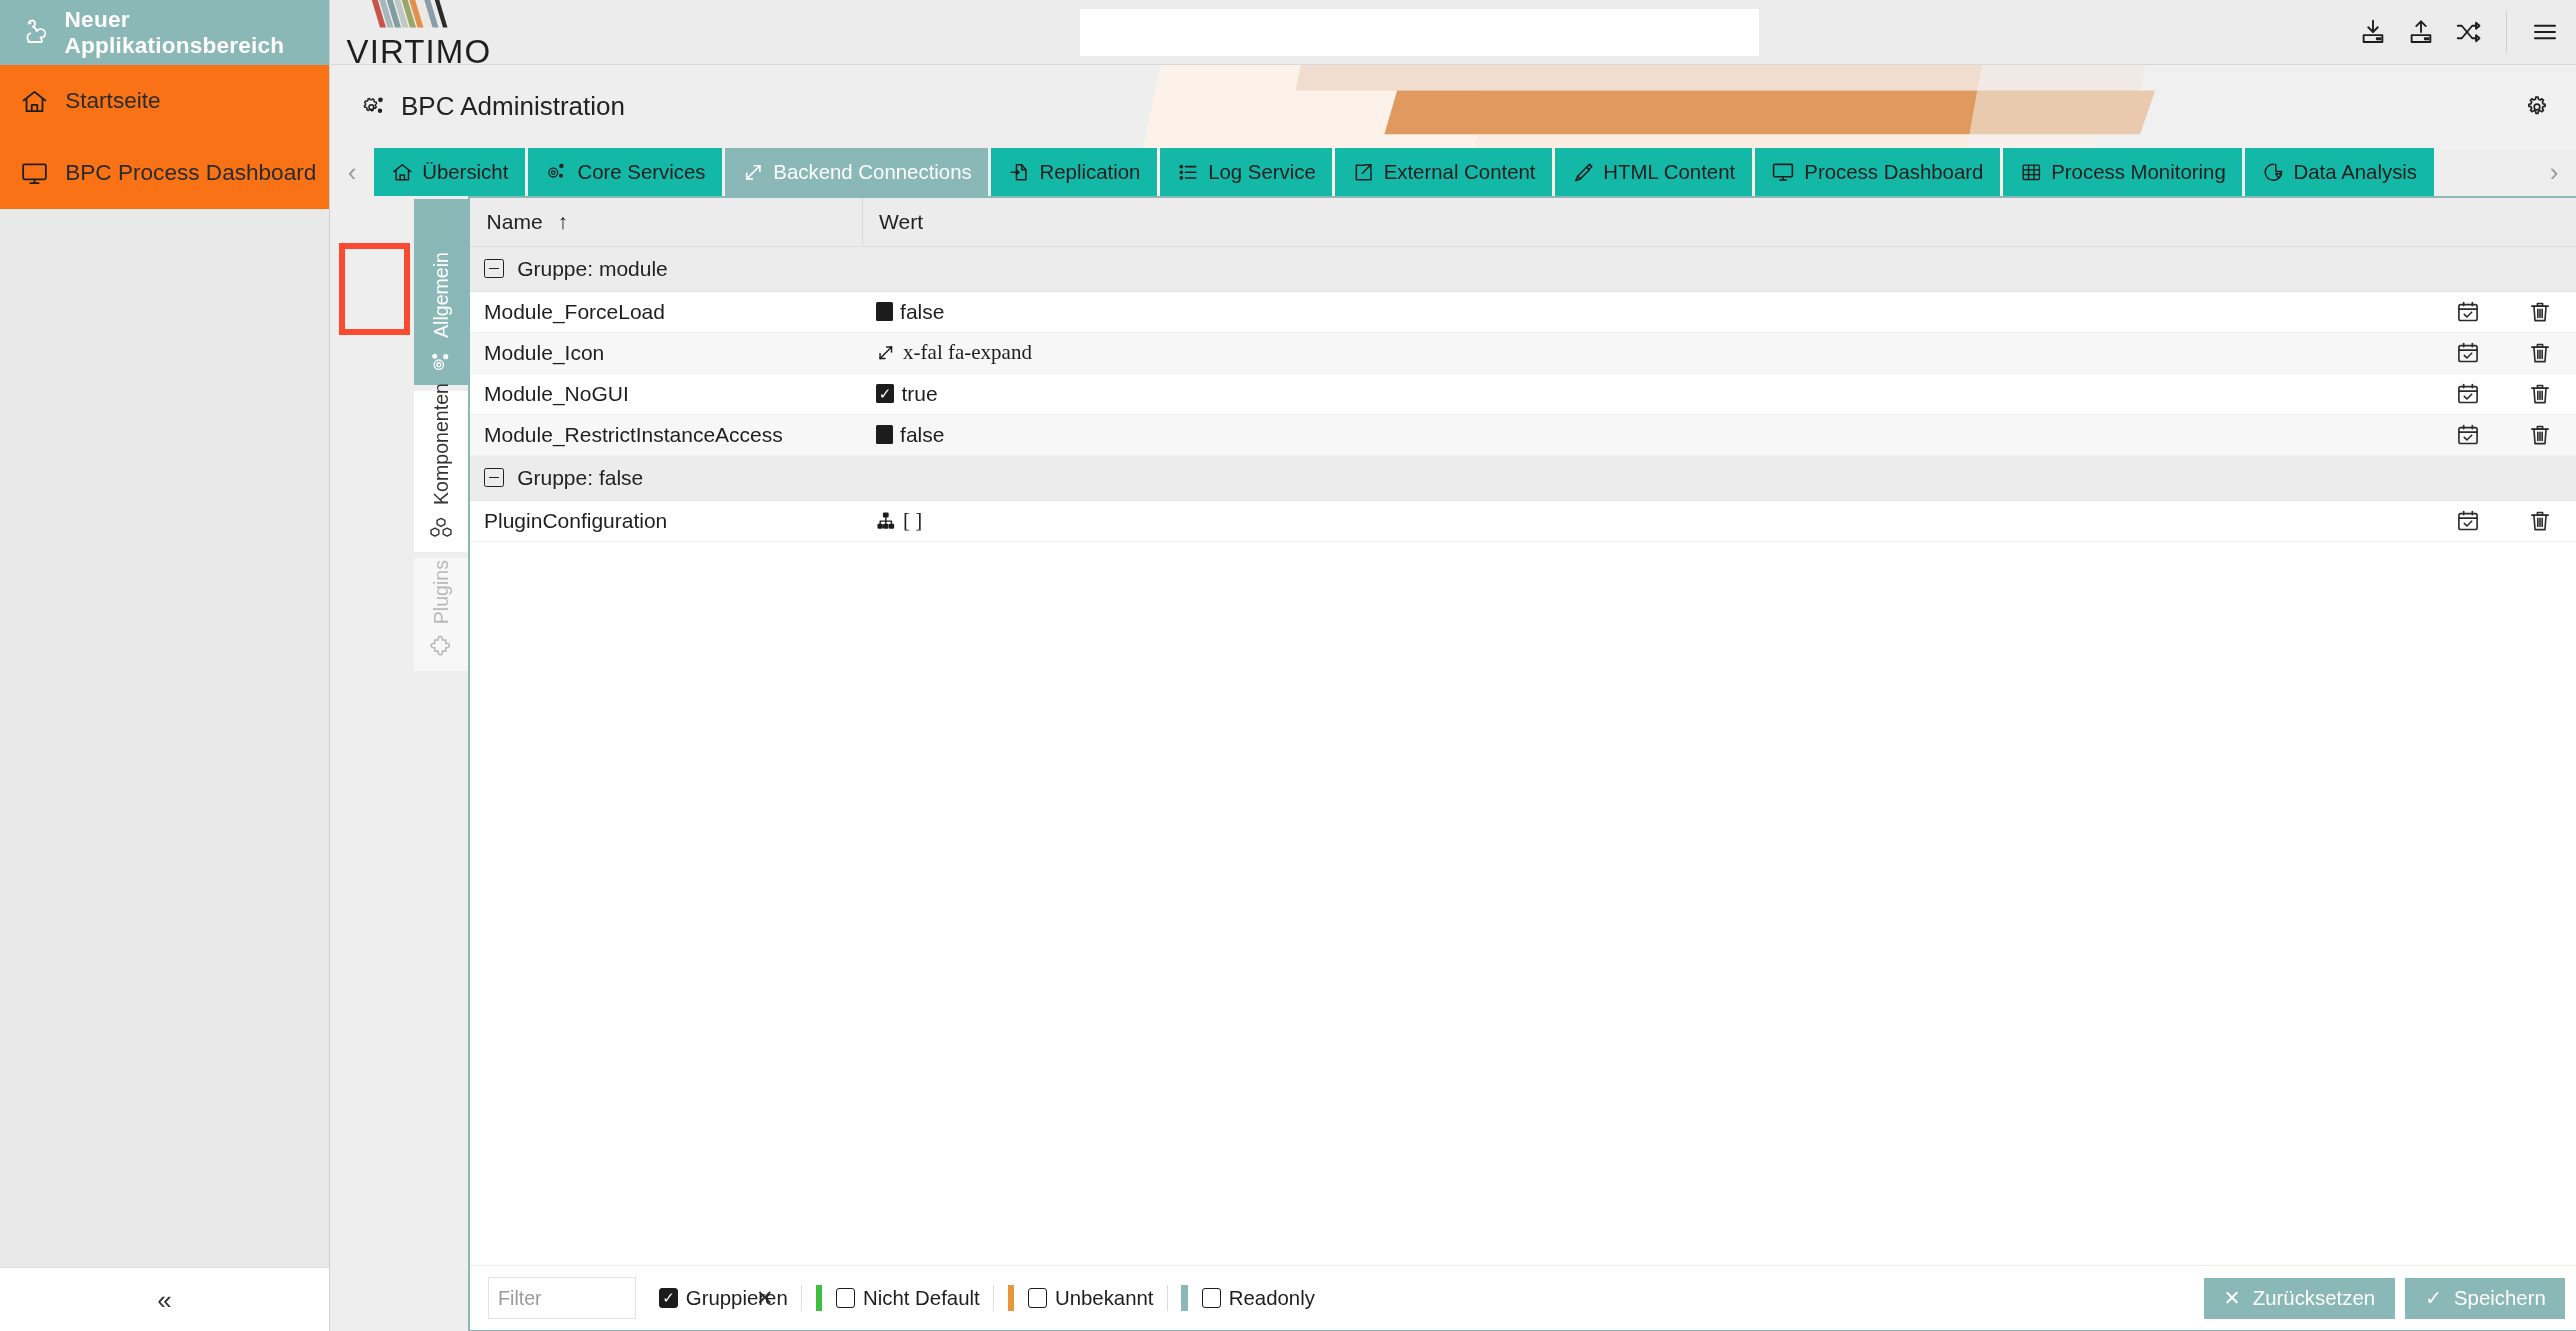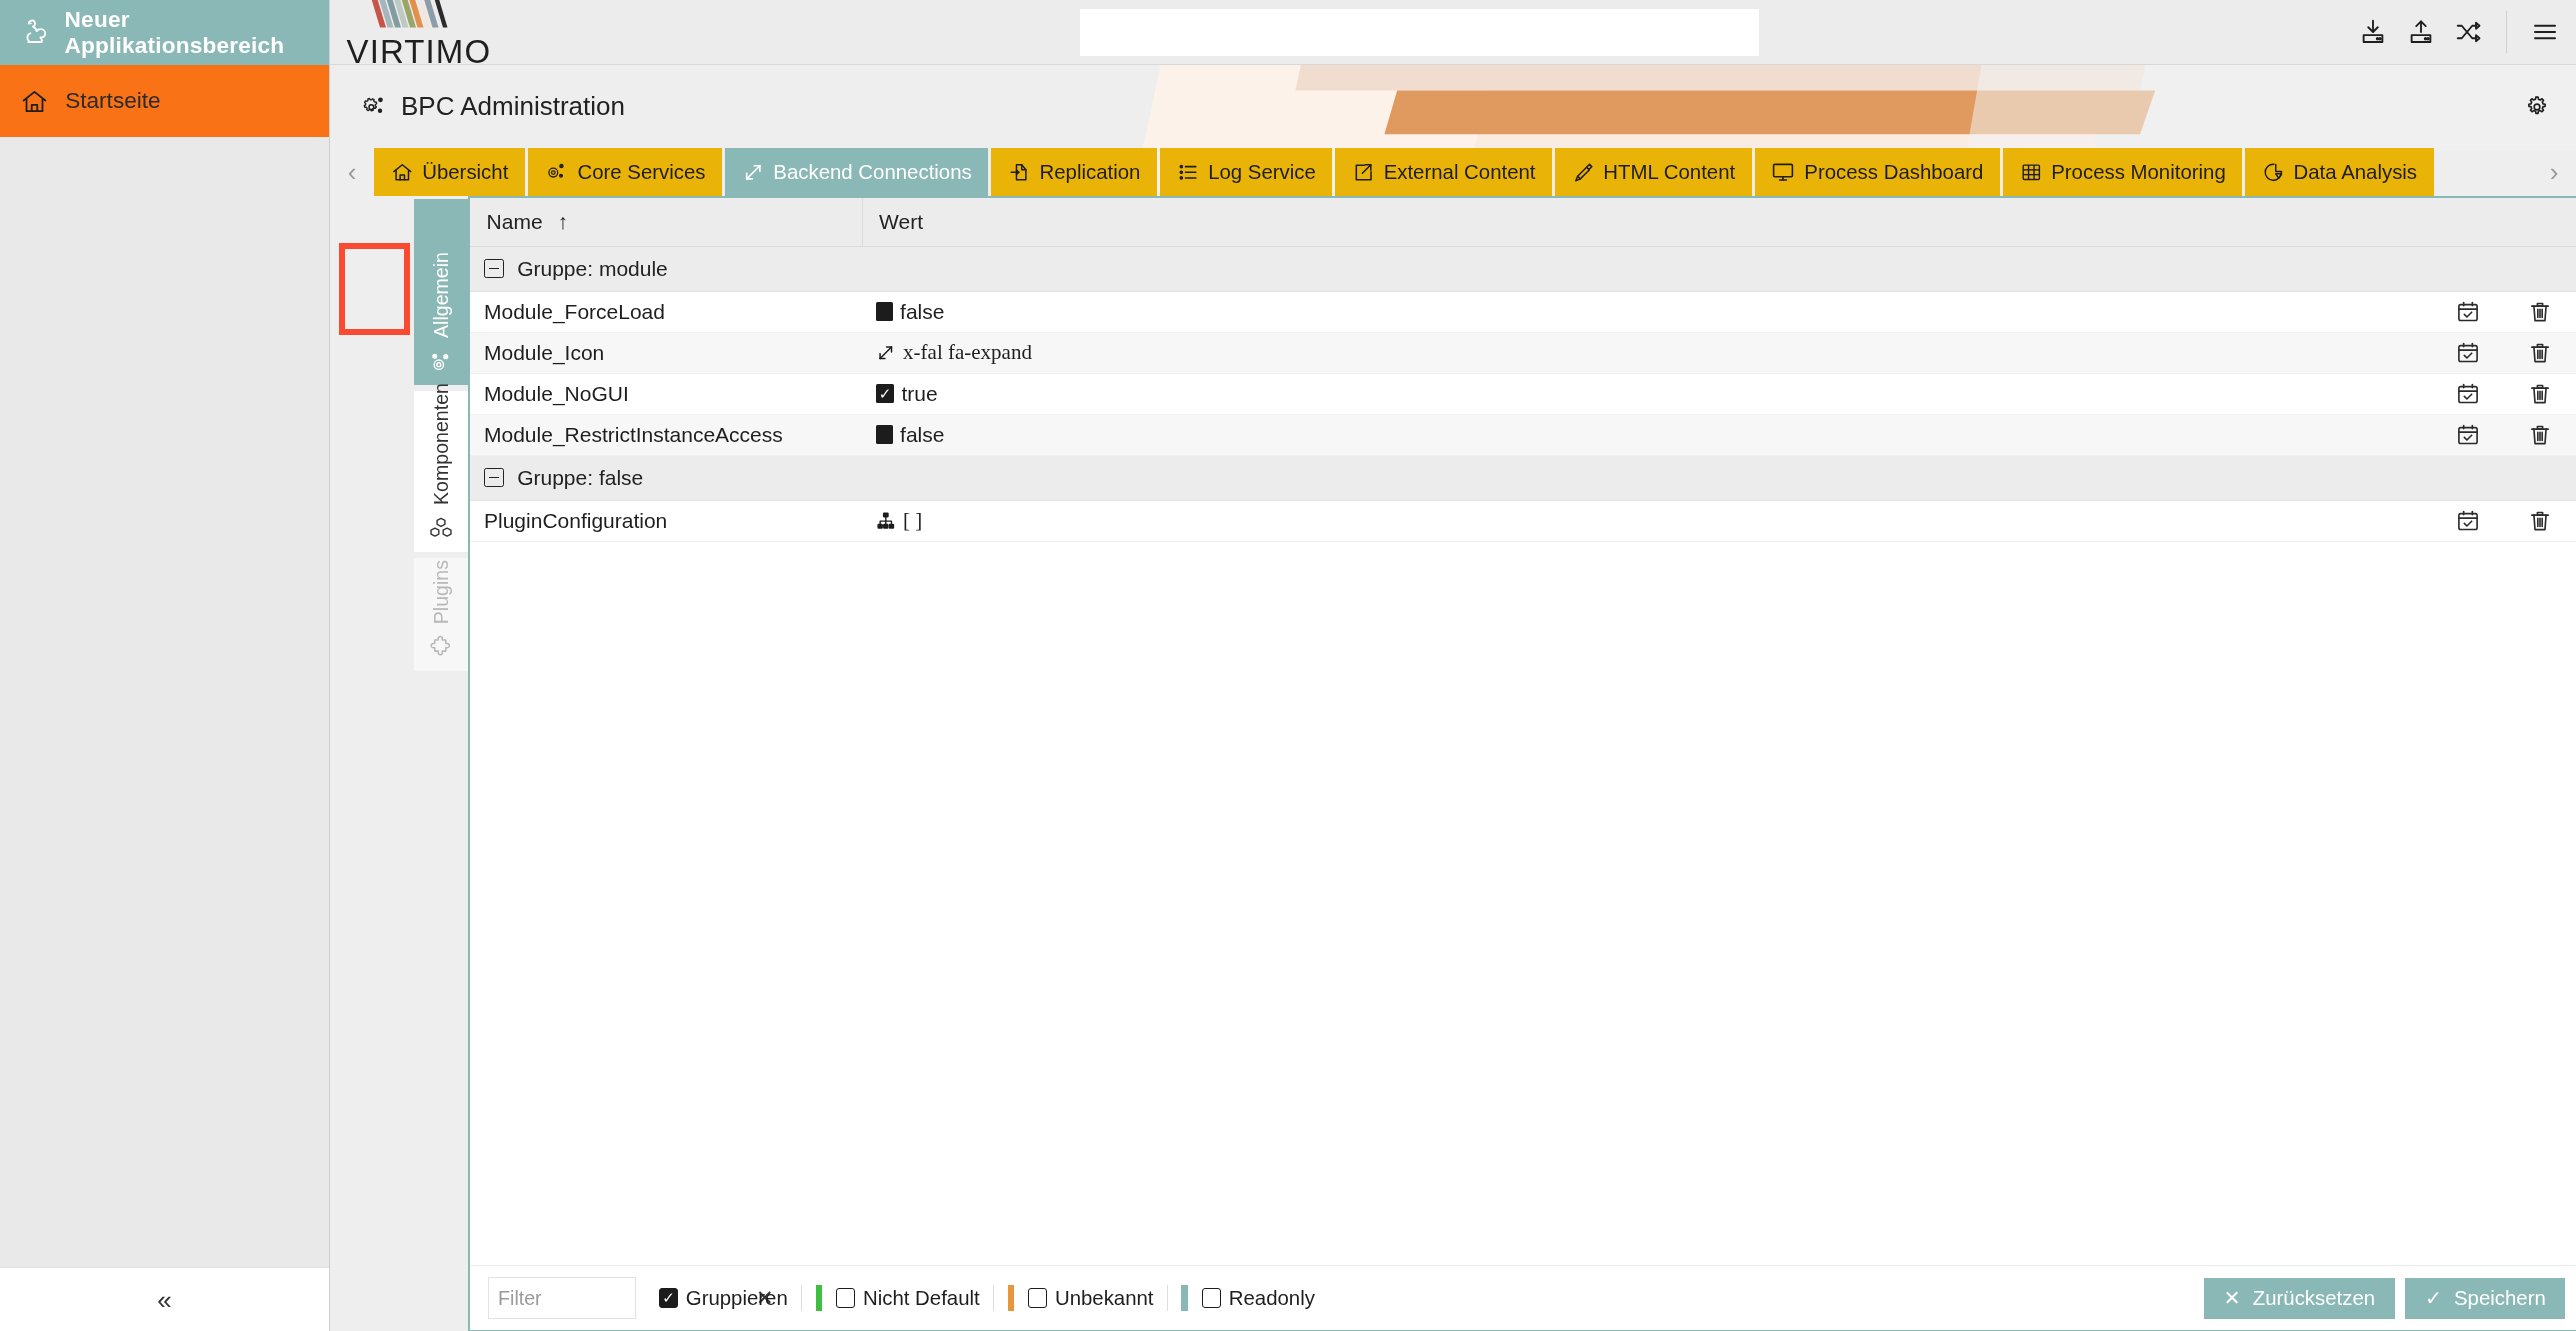--- a/index.html
+++ b/index.html
@@ -85,21 +85,21 @@
     position: relative; z-index: 3;
     height: 48px; display: flex; align-items: stretch;
     padding: 0 0 0 0; margin-left: 0px;
   }
   .tab-arrow {
     width: 44px; display: flex; align-items: center; justify-content: center;
     color: #9a9a9a; font-size: 26px; flex: 0 0 44px;
   }
   .tabs { display: flex; align-items: stretch; gap: 3px; overflow: hidden; flex: 1 1 auto; }
   .tab {
-    background: #eab308; display: flex; align-items: center; gap: 9px;
+    background: #14b8a6; display: flex; align-items: center; gap: 9px;
     padding: 0 16.6px; color: #1e1e1e; font-size: 20.4px; white-space: nowrap;
     flex: 0 0 auto;
   }
   .tab.active { background: #8ab8b6; color: #ffffff; }
   .tab .tlabel { font-size: 20.4px; }
 
   
   .content {
     position: relative; z-index: 3;
     margin-left: 84px; margin-right: 0px;
@@ -238,20 +238,30 @@
       <span>
         <svg class="icon-svg" width="29" height="29" viewBox="0 0 24 24" fill="none" stroke="#1e1e1e" stroke-width="1.5" stroke-linecap="round" stroke-linejoin="round">
           <path d="M3 11.2 12 4l9 7.2"></path>
             <path d="M5.4 10.2V20h13.2v-9.8"></path>
           <path d="M9.7 20v-5.2h4.6V20"></path>
         </svg>
       </span>
       <span class="lbl">Startseite</span>
     </div>
 
+    <div class="ln-item">
+      <span>
+        <svg class="icon-svg" width="29" height="29" viewBox="0 0 24 24" fill="none" stroke="#1e1e1e" stroke-width="1.5" stroke-linecap="round" stroke-linejoin="round">
+          <rect x="2.6" y="4.4" width="18.8" height="12.4" rx="1.2"></rect>
+          <path d="M12 16.8V20"></path>
+            <path d="M8.6 20h6.8"></path>
+        </svg>
+      </span>
+      <span class="lbl">BPC Process Dashboard</span>
+    </div>
 
     <div class="ln-spacer"></div>
 
     <div class="ln-footer">
       <span>«</span>
     </div>
   </div>
 
   <div class="main">
 

